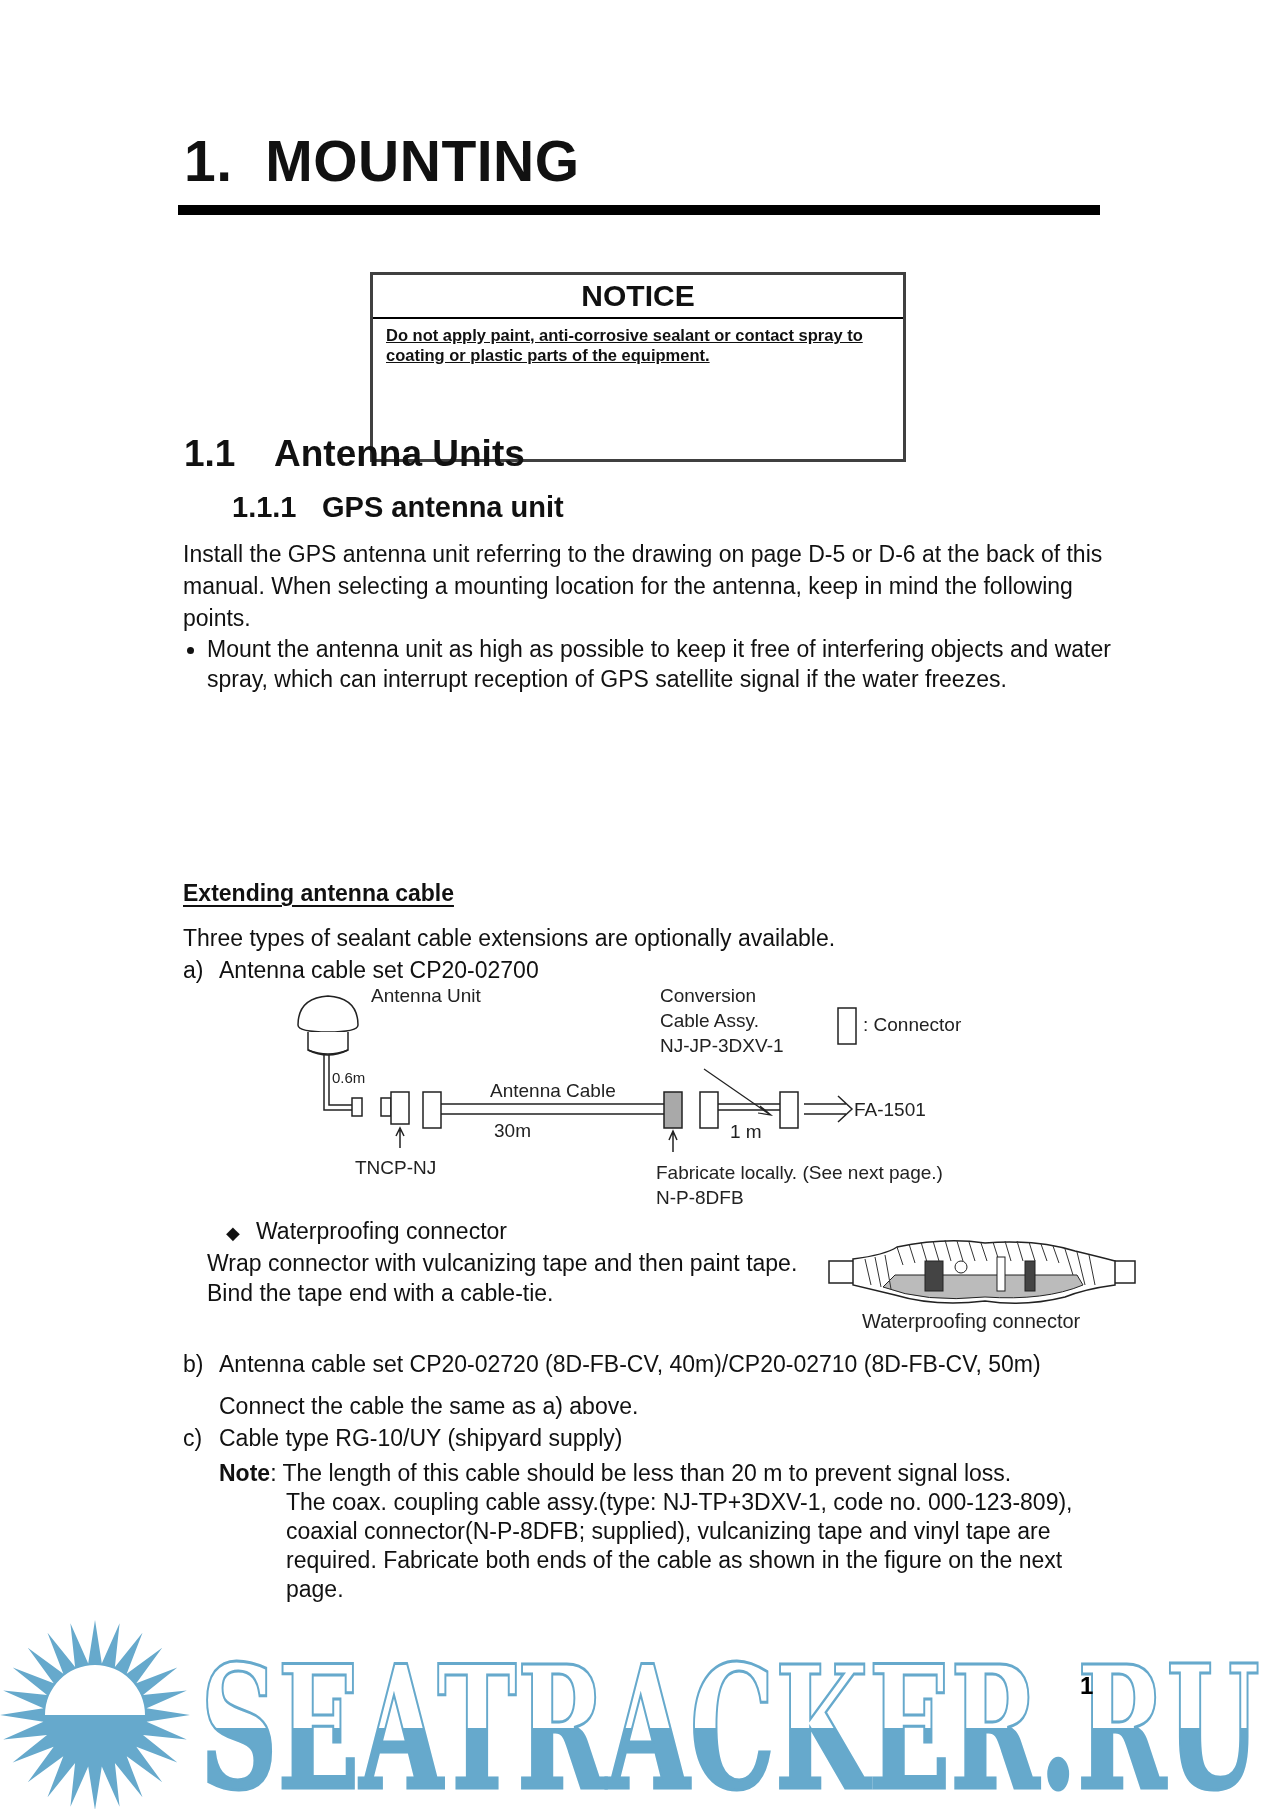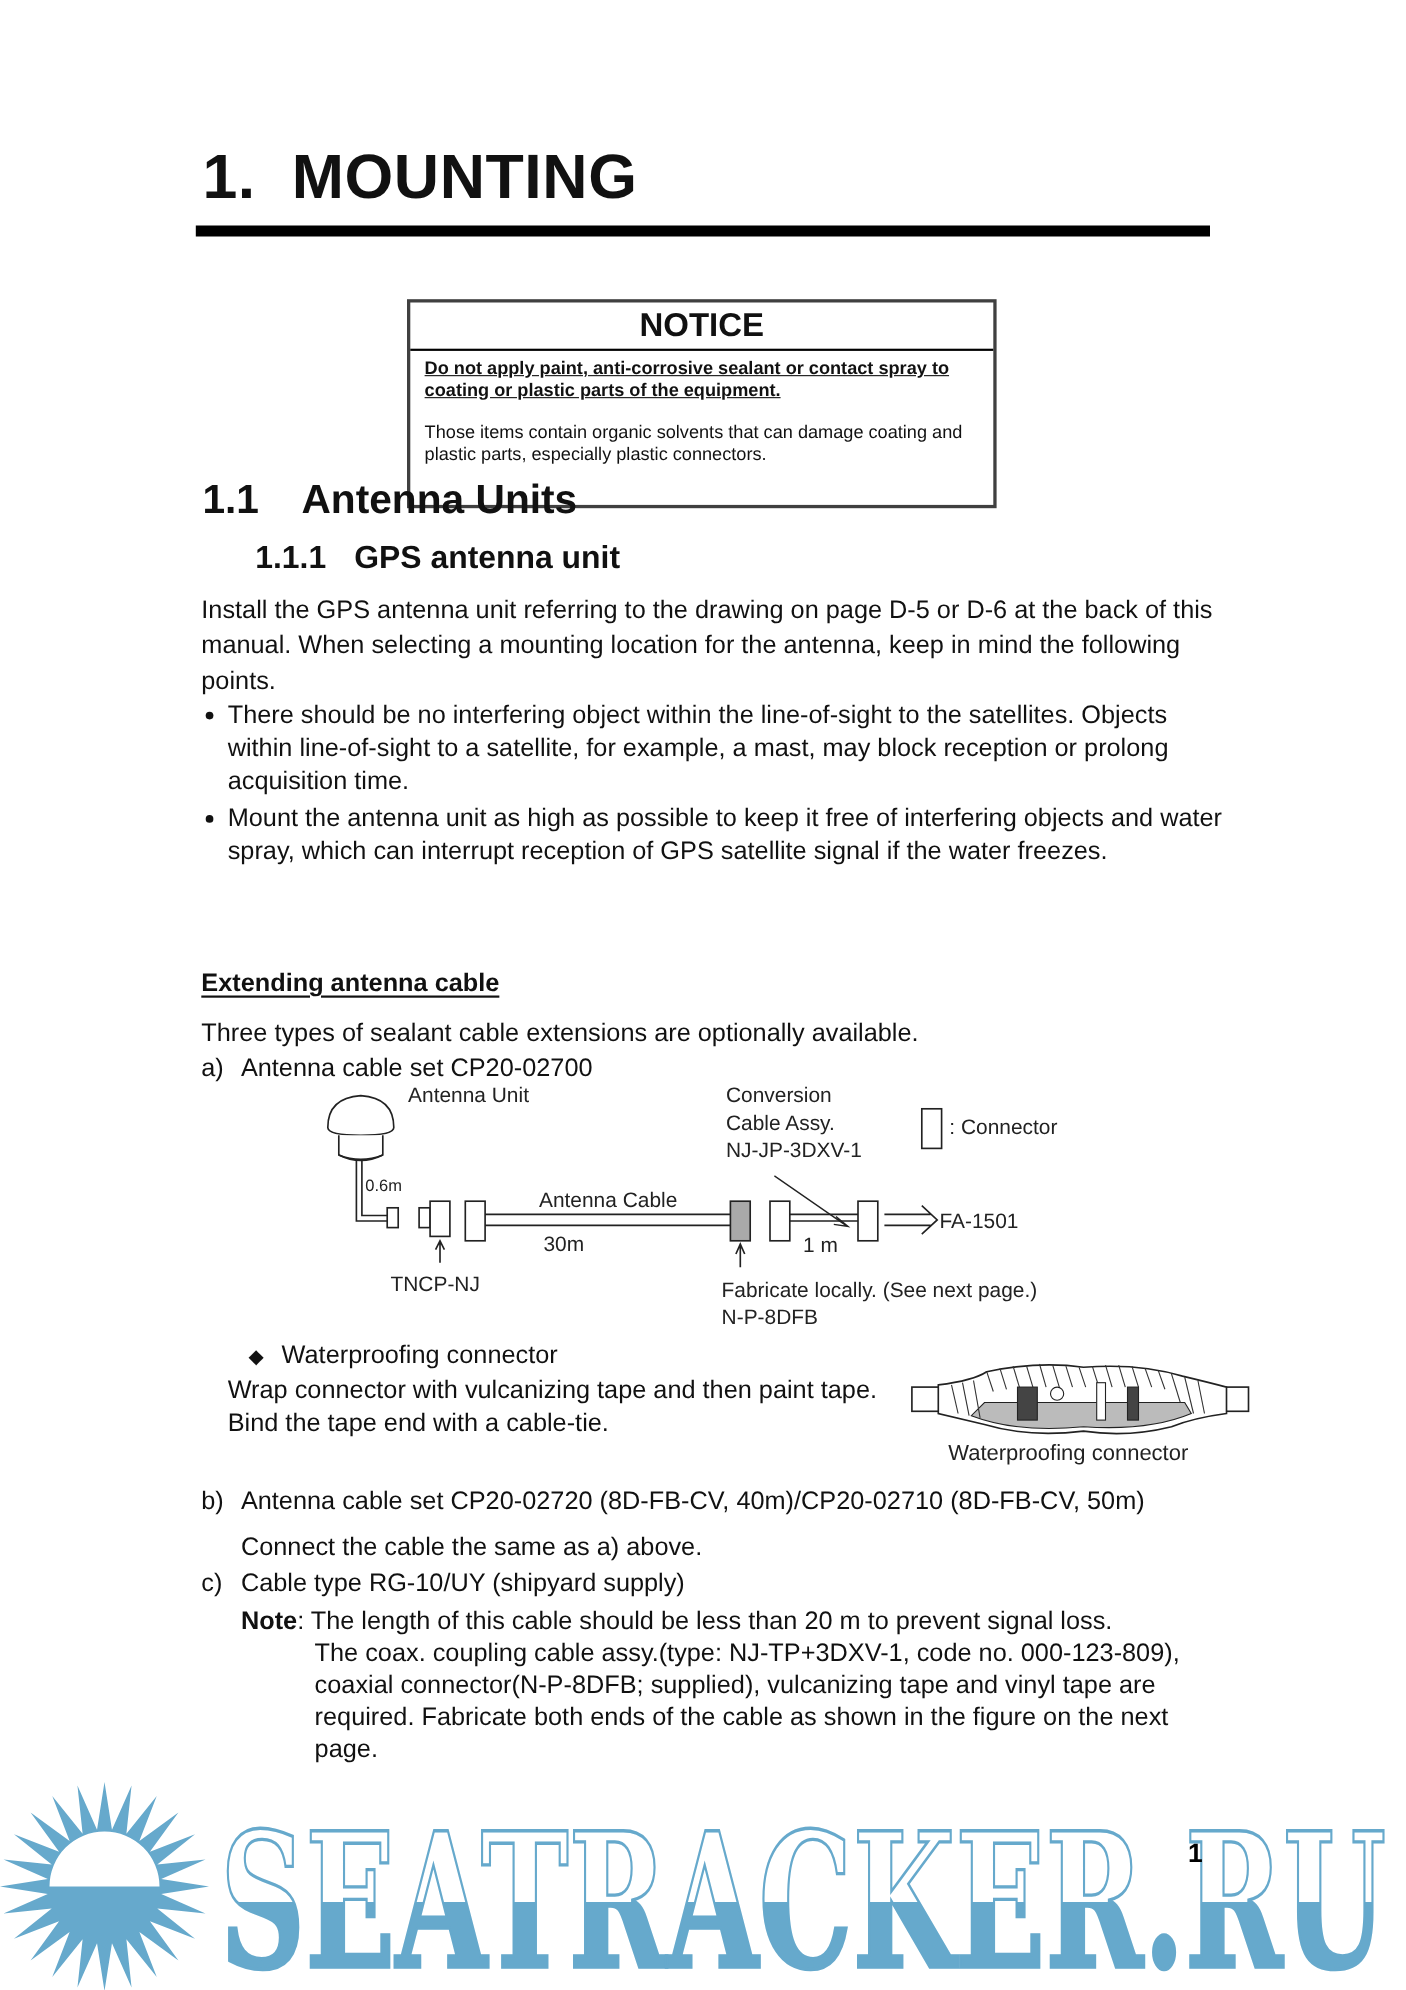--- a/index.html
+++ b/index.html
@@ -55,34 +55,32 @@
 
 <div class="abs chapter-title">
   <span>1.</span>&nbsp;
   <span>MOUNTING</span>
 </div>
 <div class="abs chapter-rule"></div>
 
 <div class="abs notice">
   <div class="notice-head">NOTICE</div>
   <div class="notice-bold">Do not apply paint, anti-corrosive sealant or contact spray to coating or plastic parts of the equipment.</div>
-  <div class="notice-normal">Those items contain organic solvents that can damage coating and plastic parts, especially plastic connectors.</div>
 </div>
 
 <div class="abs h2">
   <span class="num">1.1</span><span>Antenna Units</span>
 </div>
 <div class="abs h3">
   <span class="num">1.1.1</span><span>GPS antenna unit</span>
 </div>
 
 <div class="abs body intro">Install the GPS antenna unit referring to the drawing on page D-5 or D-6 at the back of this manual. When selecting a mounting location for the antenna, keep in mind the following points.</div>
 
 <ul class="abs bullets">
-  <li>There should be no interfering object within the line-of-sight to the satellites. Objects within line-of-sight to a satellite, for example, a mast, may block reception or prolong acquisition time.</li>
   <li>Mount the antenna unit as high as possible to keep it free of interfering objects and water spray, which can interrupt reception of GPS satellite signal if the water freezes.</li>
 </ul>
 
 <div class="abs sub-heading">Extending antenna cable</div>
 <div class="abs body three-types">Three types of sealant cable extensions are optionally available.</div>
 <div class="abs body item-a">
   <span class="lbl">a)</span><span>Antenna cable set CP20-02700</span>
 </div>
 
 <svg class="abs diagram" viewBox="0 0 740 230" xmlns="http://www.w3.org/2000/svg">

